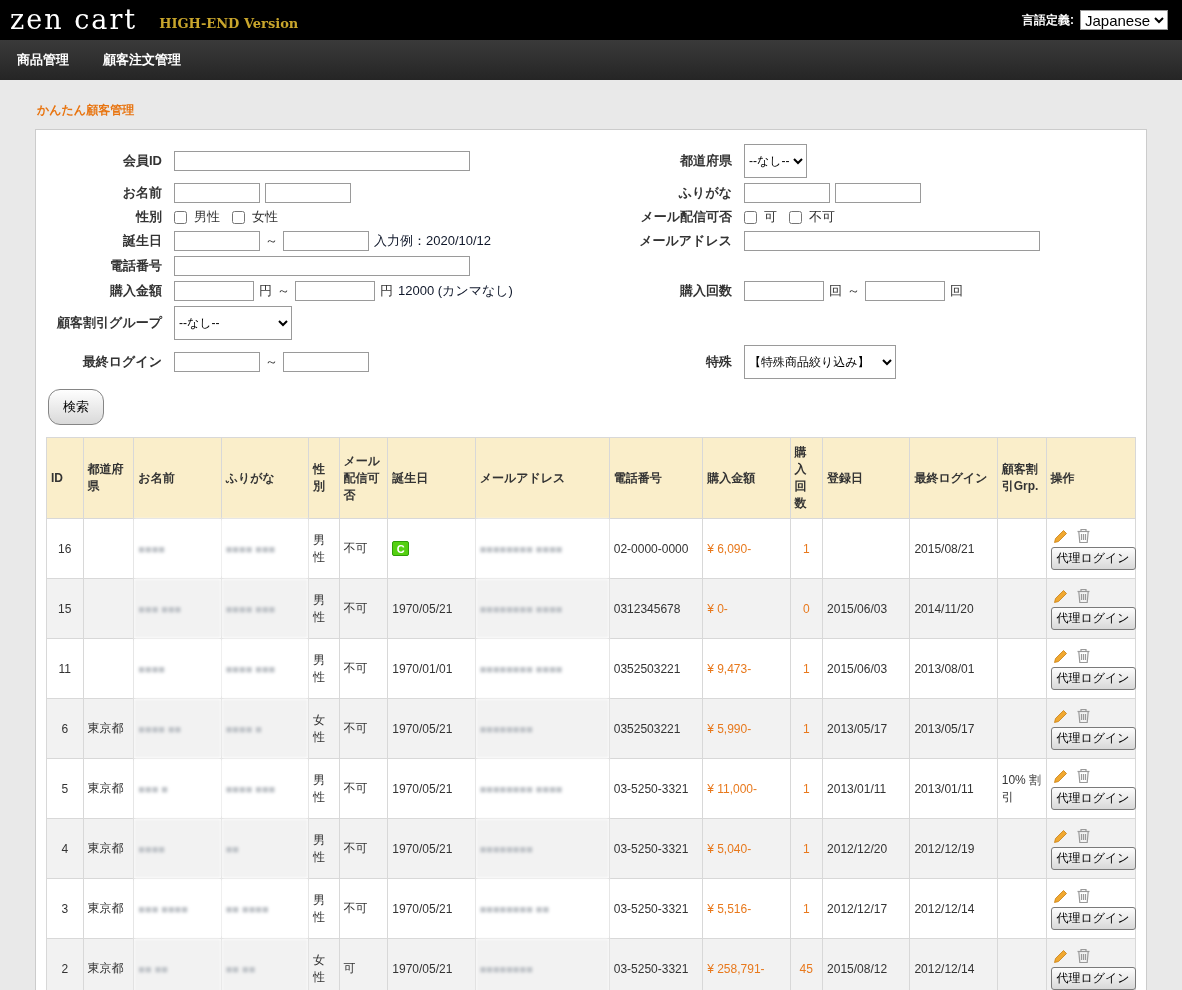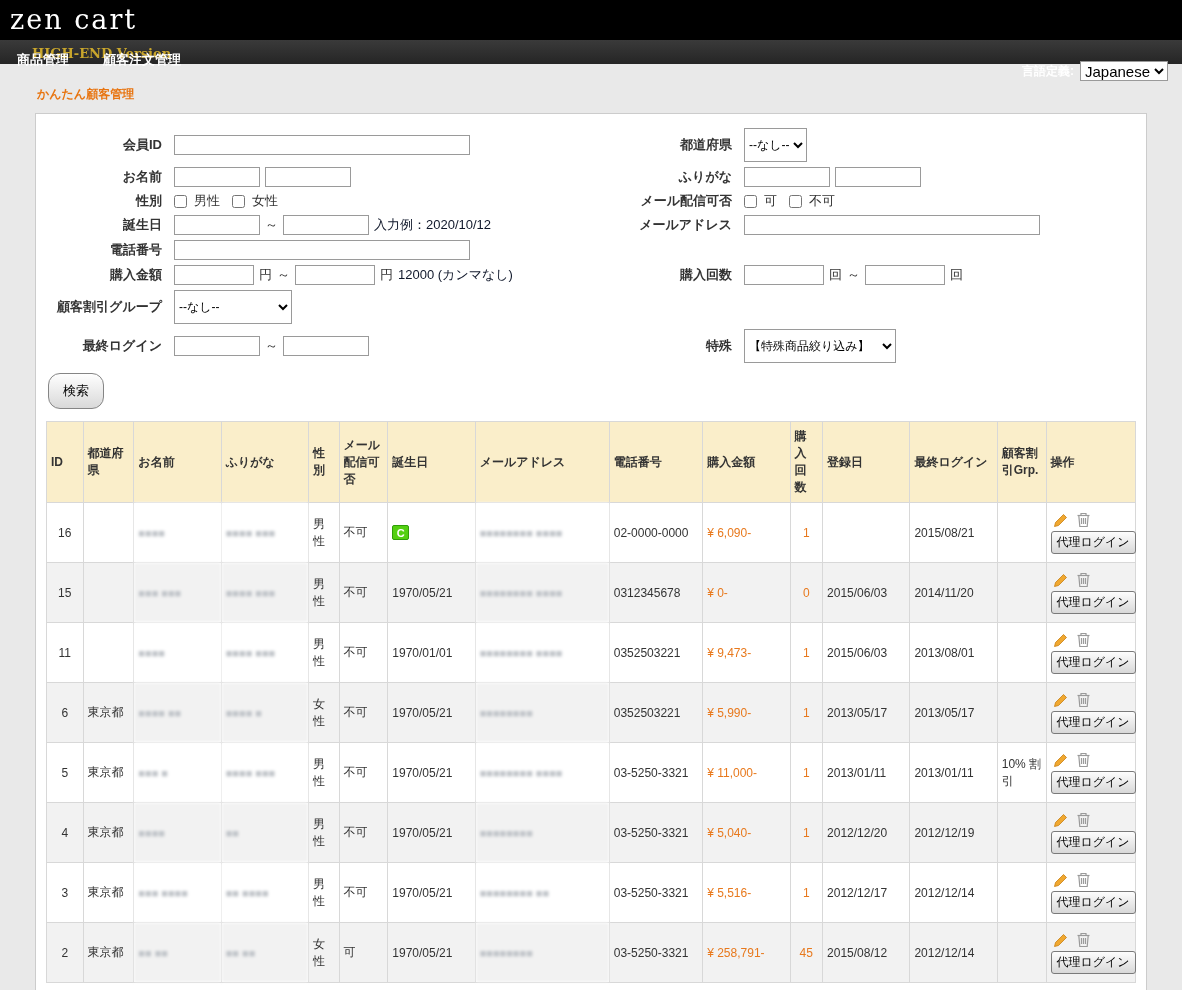--- a/index.html
+++ b/index.html
@@ -10,23 +10,22 @@
     color: #333;
     background: #e9e9e9;
     min-width: 1182px;
   }
 
   
   .topbar {
     height: 40px;
     background: #000;
     display: flex;
-    align-items: flex-start;
+    align-items: center;
     padding: 0 14px 0 10px;
-    flex-direction: column;
   }
   .logo-main {
     font-family: "DejaVu Serif", "Liberation Serif", serif;
     font-size: 27px;
     color: #fff;
     letter-spacing: 2px;
     line-height: 40px;
   }
   .logo-sub {
     font-family: "DejaVu Serif", "Liberation Serif", serif;
@@ -40,21 +39,21 @@
     margin-left: auto;
     display: flex;
     align-items: center;
     gap: 6px;
   }
   .lang-label { color:#fff; font-size:12px; font-weight:bold; }
   .lang-select { font-size:15px; height:20px; }
 
   
   .navbar {
-    height: 24px;
+    height: 40px;
     background: linear-gradient(#3a3a3a, #252525);
     display: flex;
     align-items: stretch;
   }
   .nav-left { display:flex; }
   .nav-item {
     color:#fff;
     font-size:13px;
     font-weight:bold;
     line-height:40px;

